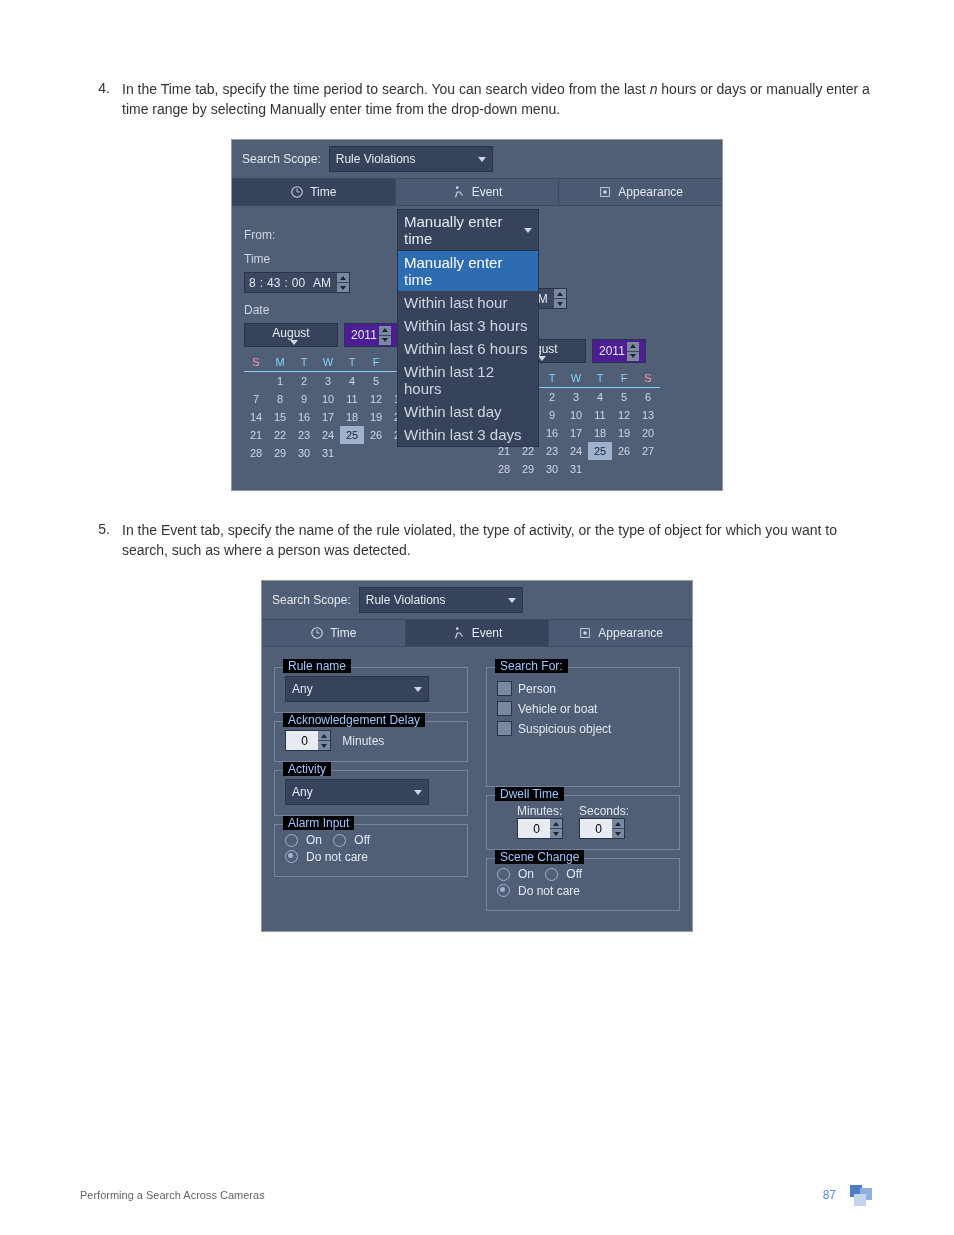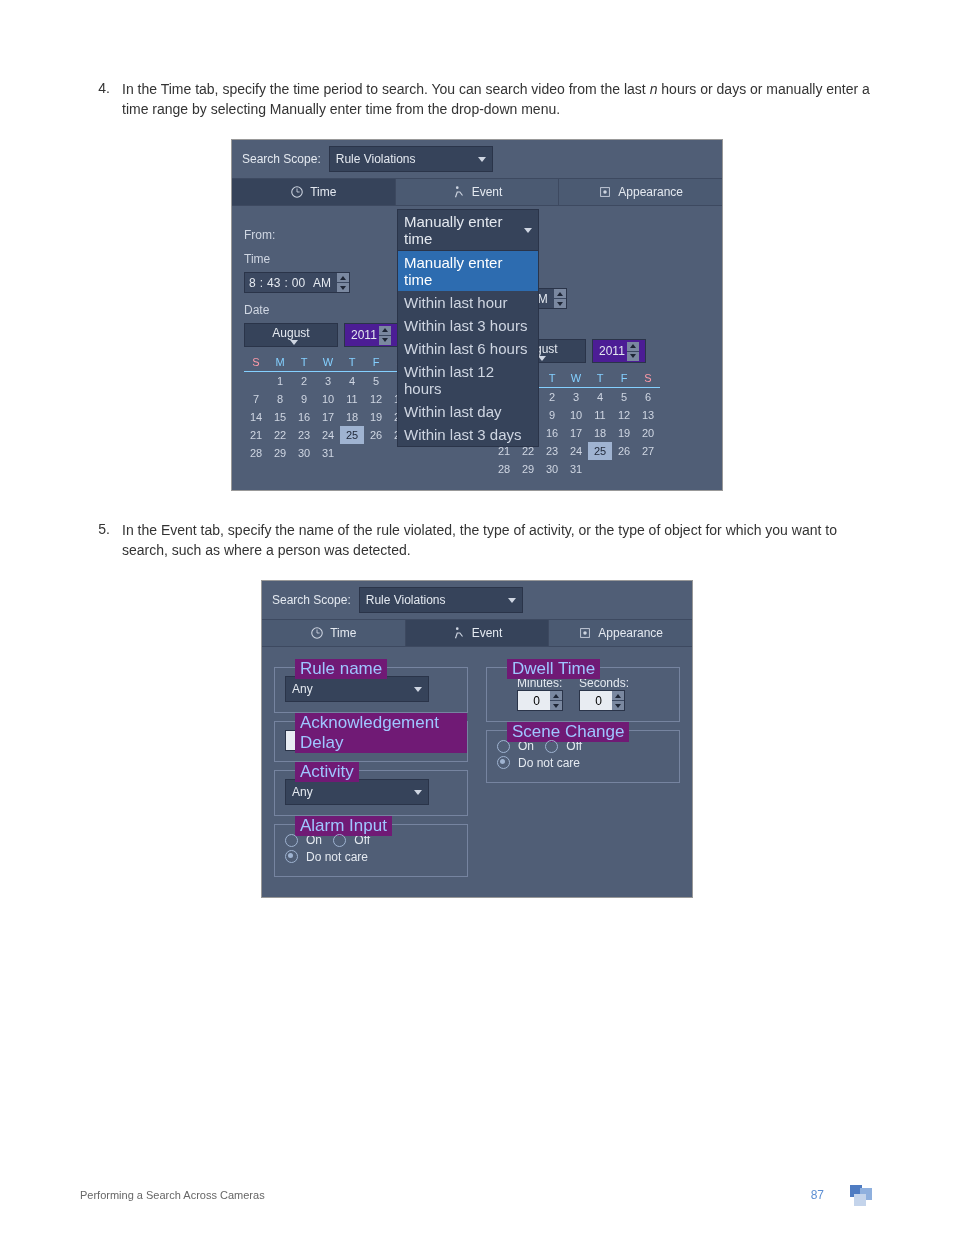--- a/index.html
+++ b/index.html
@@ -159,25 +159,25 @@
   .dd-list{border-top:1px solid #2a3449;}
   
   .group-box {
     border:1px solid #7684a0;
     margin:8px 0;
     padding:8px 10px 10px 10px;
     position:relative;
   }
   .group-title {
     position:absolute;
-    top:-9px;left:20px;
-    background:#701a75;
+    top:-9px;left:8px;
+    background:#000000;
     padding:0 5px;
     color:#9fc6ff;
-    font-size:17px;
+    font-size:12px;
   }
   .cols { display:flex; gap:18px;}
   .col { flex:1; }
   .checkbox-item { display:flex; align-items:center; gap:6px; margin:5px 0;}
   .chk {
     width:13px;height:13px;border:1px solid #2a3449;background:#7a88a0;display:inline-block;
   }
   .radio-item{display:inline-flex;align-items:center;gap:8px;margin-right:8px;}
   .radio{
     width:11px;height:11px;border-radius:50%;border:1px solid #9fb3d1;display:inline-block;position:relative;
@@ -191,21 +191,21 @@
   }
   .spinner-box .val{padding:1px 8px 1px 4px;min-width:18px;text-align:right;font-size:12px;}
   .unit { margin-left:8px;}
   
   .footer {
     position:absolute;
     bottom:30px;left:80px;right:80px;
     display:flex;justify-content:space-between;align-items:center;
     font-size:11px;color:#666;
   }
-  .footer-right { display:flex;align-items:center;gap:26px;}
+  .footer-right { display:flex;align-items:center;gap:14px;}
   .pagenum { color:#5d8fd3; font-size:12px;}
   .logo-box {
     width:24px;height:20px;position:relative;
   }
   .logo-box .sq{position:absolute;width:12px;height:12px;}
   .sq1{background:#4f7cc2;left:0;top:0;}
   .sq2{background:#8fb0de;left:10px;top:3px;}
   .sq3{background:#c4d4eb;left:4px;top:9px;}
 </style>
 </head>
@@ -546,20 +546,35 @@
                 <span class="radio"></span>
                 <span>Off</span>
               </span>
             <span class="radio-item">
                 <span class="radio on"></span>
                 <span>Do not care</span>
               </span>
           </div>
         </div>
         <div class="col">
+          <div class="group-box" style="min-height:100px;">
+            <div class="group-title">Search For:</div>
+            <div class="checkbox-item">
+                <span class="chk"></span>
+                <span>Person</span>
+              </div>
+            <div class="checkbox-item">
+                <span class="chk"></span>
+                <span>Vehicle or boat</span>
+              </div>
+            <div class="checkbox-item">
+                <span class="chk"></span>
+                <span>Suspicious object</span>
+              </div>
+          </div>
           <div class="group-box">
             <div class="group-title">Dwell Time</div>
             <div style="display:flex;gap:16px;margin-left:20px;">
               <div>
                 <div>Minutes:</div>
                 <div class="spinner-box">
                     <span class="val">0</span>
                     <span class="spinner-btns">
                       <span class="spin-up">
                         <span class="arrow-up"></span>

